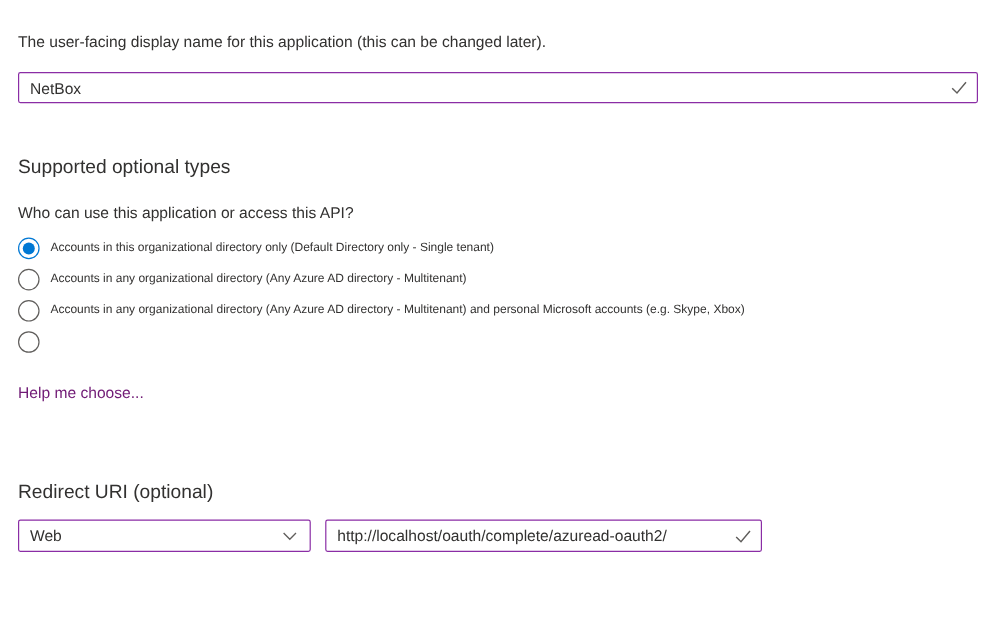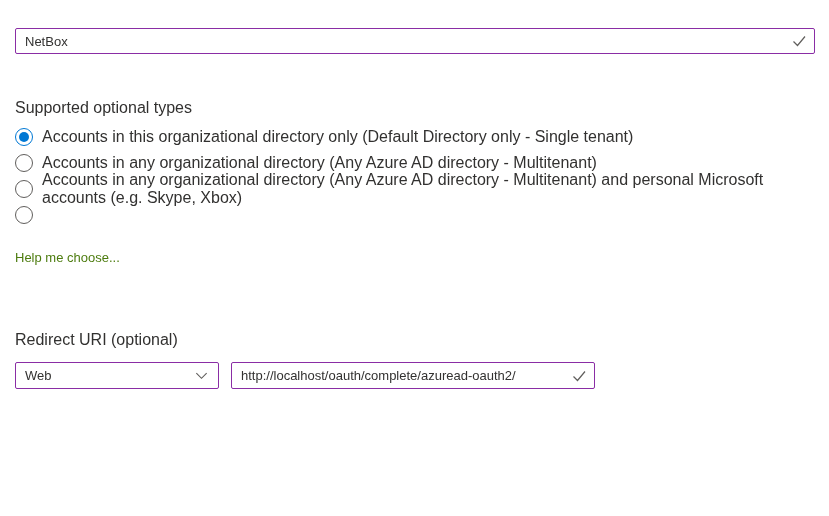--- a/index.html
+++ b/index.html
@@ -76,74 +76,76 @@
     margin-right: 9px;
     flex: 0 0 auto;
     display: flex;
     align-items: center;
     justify-content: center;
     background: #fff;
   }
   .radio-row.selected .radio-circle { border-color: #0078d4; }
   .radio-dot { width: 10px; height: 10px; border-radius: 50%; background: transparent; }
   .radio-row.selected .radio-dot { background: #0078d4; }
-  .radio-label { font-size: 16px; color: #323130; line-height: 18px; }
+  .radio-label { font-size: 10px; color: #323130; line-height: 18px; }
 
   .help-link {
     display: inline-block;
     margin-top: 22px;
     font-size: 13px;
-    color: #4d7c0f;
+    color: #701a75;
     text-decoration: none;
     cursor: pointer;
   }
 
   .redirect-section { margin-top: 64px; }
   .redirect-section .desc { margin-top: 13px; max-width: 800px; }
 
   .uri-row {
     margin-top: 13px;
     display: flex;
     gap: 12px;
     align-items: center;
   }
   .platform-select {
-    width: 204px;
+    width: 244px;
     height: 27px;
     border: 1px solid #8a2da5;
     border-radius: 2px;
     display: flex;
     align-items: center;
     justify-content: space-between;
     padding: 0 9px;
     font-size: 13px;
     color: #323130;
     cursor: pointer;
     background: #fff;
   }
   .uri-field { width: 364px; height: 27px; }
 </style>
 </head>
 <body>
 
 <div class="page">
 
   <div class="name-section">
+    <p class="desc">The user-facing display name for this application (this can be changed later).</p>
     <div class="text-field name-field">
       <input type="text" value="NetBox" style="">
       <span class="field-icon">
         <svg width="16" height="16" viewBox="0 0 16 16">
           <path d="M2.5 8.5l4 4 7.5-9" stroke="#605e5c" stroke-width="1.2" fill="none"></path>
         </svg>
       </span>
     </div>
   </div>
 
   <div class="account-section">
     <h2 class="section-title">Supported optional types</h2>
+    <p class="desc question">Who can use this application or access this API?</p>
 
     <div class="radio-group">
       <div class="radio-row selected">
         <span class="radio-circle">
             <span class="radio-dot"></span>
           </span>
         <span class="radio-label">Accounts in this organizational directory only (Default Directory only - Single tenant)</span>
       </div>
       <div class="radio-row">
         <span class="radio-circle">

